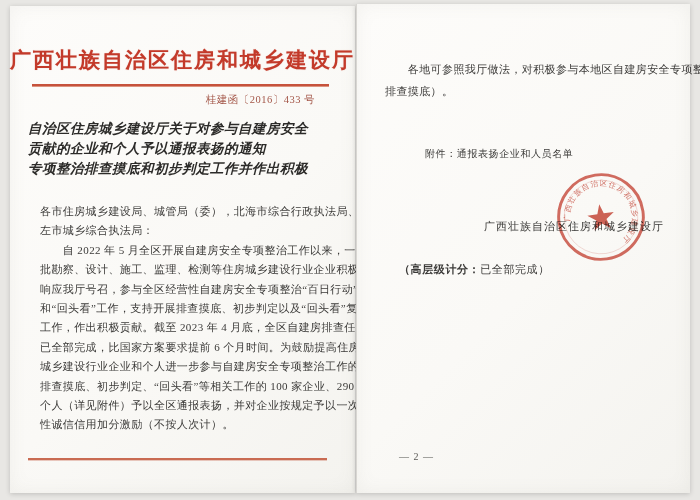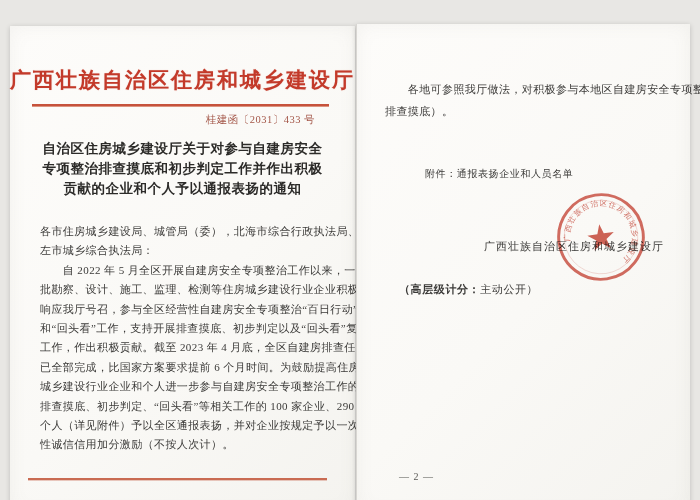--- a/index.html
+++ b/index.html
@@ -2,21 +2,21 @@
 <html><head>
 <meta charset="utf-8">
 <style>
   * { margin: 0; padding: 0; box-sizing: border-box; }
   html, body { width: 700px; height: 500px; overflow: hidden; }
   body {
     background: #e8e7e4;
     font-family: "Liberation Serif", "DejaVu Serif", serif;
     position: relative;
   }
-  .photo { position: absolute; inset: 0; margin-top: 20px; }
+  .photo { position: absolute; inset: 0; }
 
   .page {
     position: absolute;
     background: linear-gradient(135deg, #fdfcfa 0%, #faf9f6 55%, #f4f3ef 100%);
     box-shadow: 0 1px 5px rgba(0,0,0,0.18), inset 0 0 18px rgba(120,115,105,0.08);
   }
   .page1 { left: 10px; top: 6px; width: 345px; height: 487px; }
   .page2 { left: 356px; top: 4px; width: 334px; height: 489px; border-left: 1px solid #d8d6d2; }
 
   .agency-header {
@@ -30,23 +30,23 @@
     position: absolute; top: 78px; left: 22px; right: 26px; height: 3px;
     border-top: 2px solid #c6523c;
     border-bottom: 1px solid #dc9480;
   }
   .doc-number {
     position: absolute; top: 87px; right: 40px;
     font-size: 10.5px; color: #a35648; letter-spacing: 0.5px;
   }
   .doc-title {
     position: absolute; top: 113px; left: 18px; right: 18px;
-    text-align: center;
+    text-align: left;
     font-size: 13.5px; font-weight: bold; color: #2c2b29;
-    line-height: 20px; letter-spacing: 0.5px;
+    line-height: 20px; letter-spacing: 0.5px; font-style: italic;
   }
   .body-block {
     position: absolute; left: 30px; right: 25px;
     font-size: 11px; color: #3b3a38; letter-spacing: 0.4px;
   }
   .p1-body { top: 196px; line-height: 19.4px; }
   .p2-body { top: 55px; left: 28px; right: 28px; line-height: 21.5px; }
   .body-line { white-space: nowrap; }
 
   .bottom-red-line {
@@ -87,26 +87,26 @@
   }
 </style>
 </head>
 <body>
 
 <div class="photo">
 
   <div class="page page1">
     <div class="agency-header">广西壮族自治区住房和城乡建设厅</div>
     <div class="red-rule"></div>
-    <div class="doc-number">桂建函〔2031〕433 号</div>
+    <div class="doc-number">桂建函〔2016〕433 号</div>
 
     <div class="doc-title">
       <div class="body-line">自治区住房城乡建设厅关于对参与自建房安全</div>
+      <div class="body-line">贡献的企业和个人予以通报表扬的通知</div>
       <div class="body-line">专项整治排查摸底和初步判定工作并作出积极</div>
-      <div class="body-line">贡献的企业和个人予以通报表扬的通知</div>
     </div>
 
     <div class="body-block p1-body">
       <div class="body-line">各市住房城乡建设局、城管局（委），北海市综合行政执法局、崇</div>
       <div class="body-line">左市城乡综合执法局：</div>
       <div class="body-line">　　自 2022 年 5 月全区开展自建房安全专项整治工作以来，一大</div>
       <div class="body-line">批勘察、设计、施工、监理、检测等住房城乡建设行业企业积极</div>
       <div class="body-line">响应我厅号召，参与全区经营性自建房安全专项整治“百日行动”</div>
       <div class="body-line">和“回头看”工作，支持开展排查摸底、初步判定以及“回头看”复核</div>
       <div class="body-line">工作，作出积极贡献。截至 2023 年 4 月底，全区自建房排查任务</div>
@@ -138,19 +138,19 @@
         <circle cx="50" cy="50" r="46" fill="none" stroke="#c43b2c" stroke-width="3.2" opacity="0.85"></circle>
         <circle cx="50" cy="50" r="40" fill="none" stroke="#c43b2c" stroke-width="0.6" opacity="0.35"></circle>
         <text font-size="8.2" fill="#c43b2c" opacity="0.8" letter-spacing="1.2" font-family="'Liberation Serif','DejaVu Serif',serif">
           <textPath href="#ringPath" startOffset="0">广西壮族自治区住房和城乡建设厅</textPath>
         </text>
         <path d="M50 36 L53.5 46.5 L64.5 46.5 L55.6 53 L59 63.5 L50 57 L41 63.5 L44.4 53 L35.5 46.5 L46.5 46.5 Z" fill="#c43b2c" opacity="0.9"></path>
       </svg>
     </div>
 
     <div class="publicity">
-      <span class="b">（高层级计分：</span><span>主动公开）</span>
+      <span class="b">（高层级计分：</span><span>已全部完成）</span>
     </div>
 
     <div class="page-number">— 2 —</div>
   </div>
 
 </div>
 
 </body></html>

